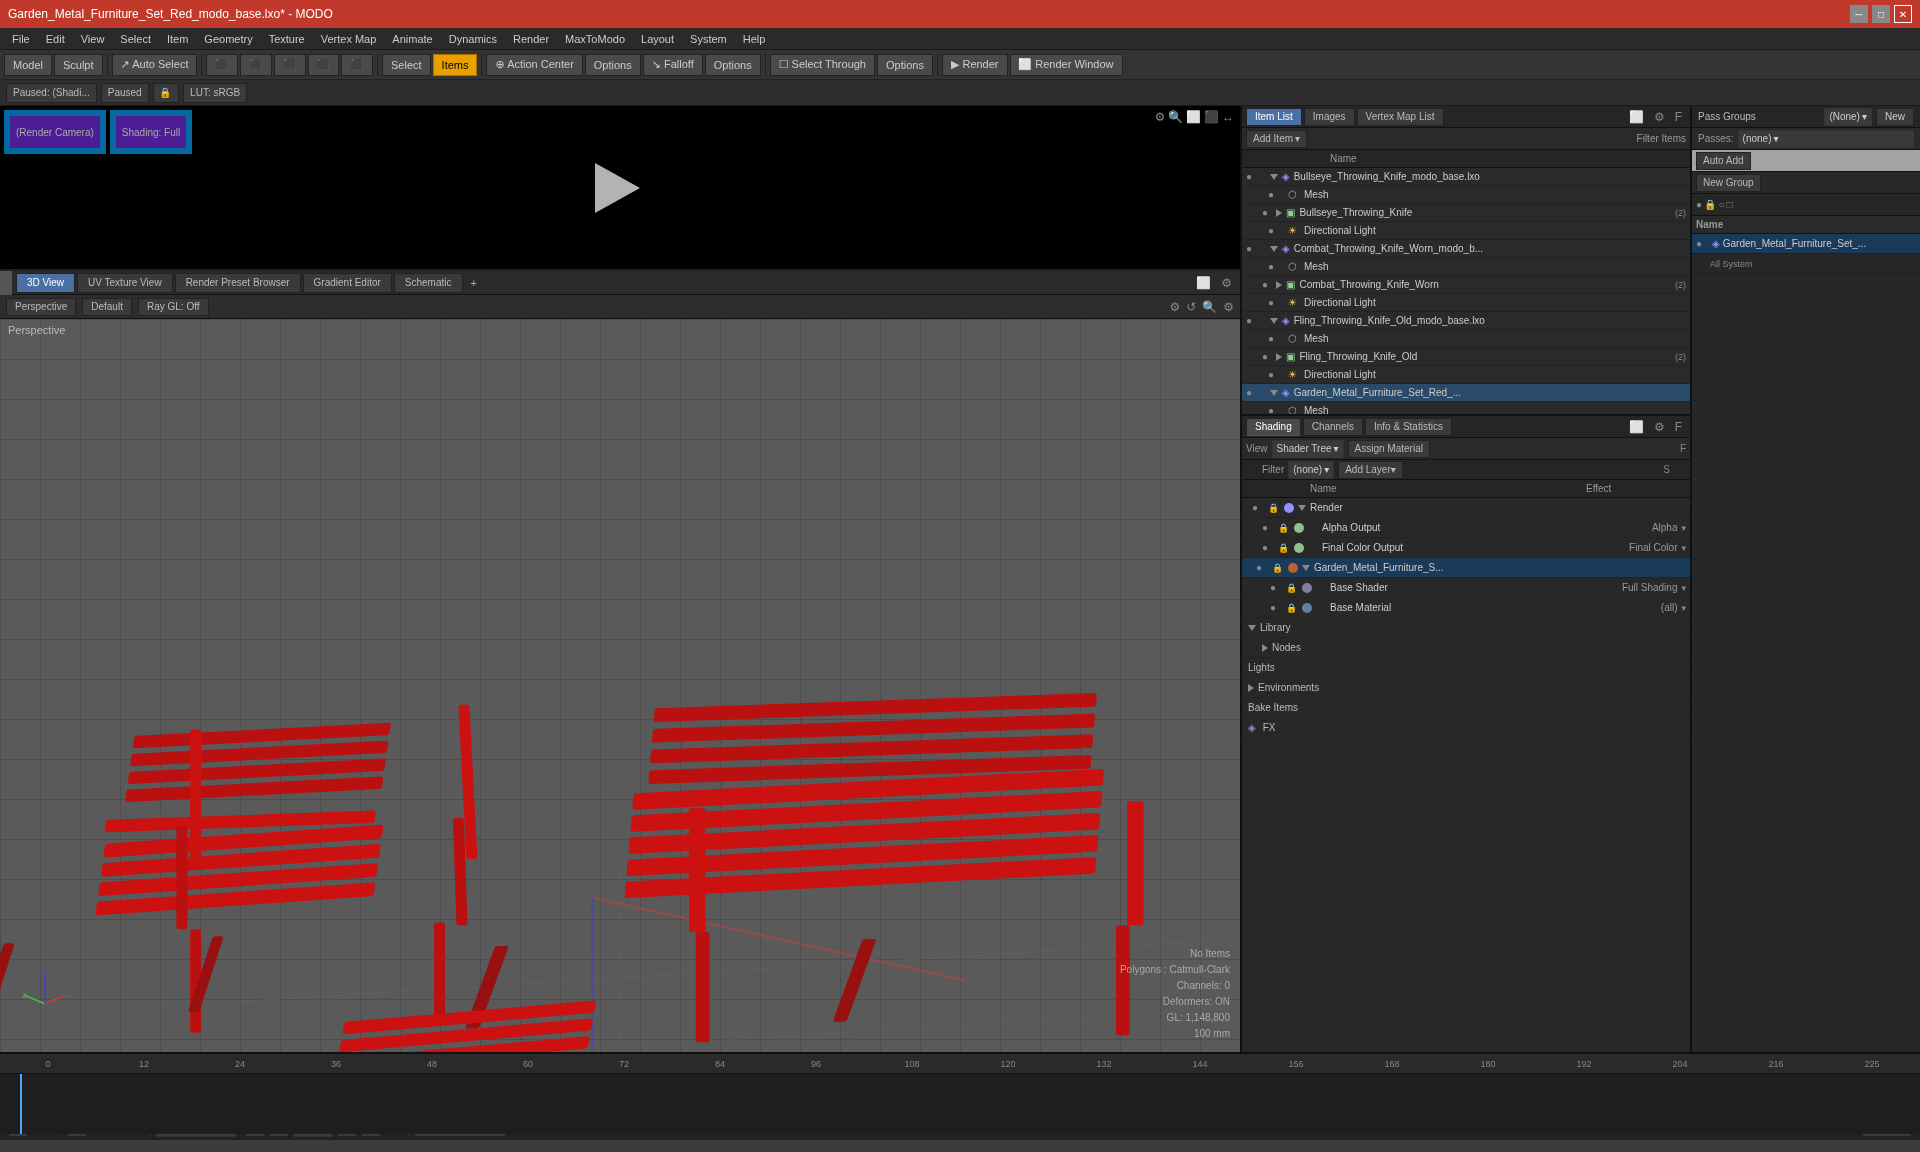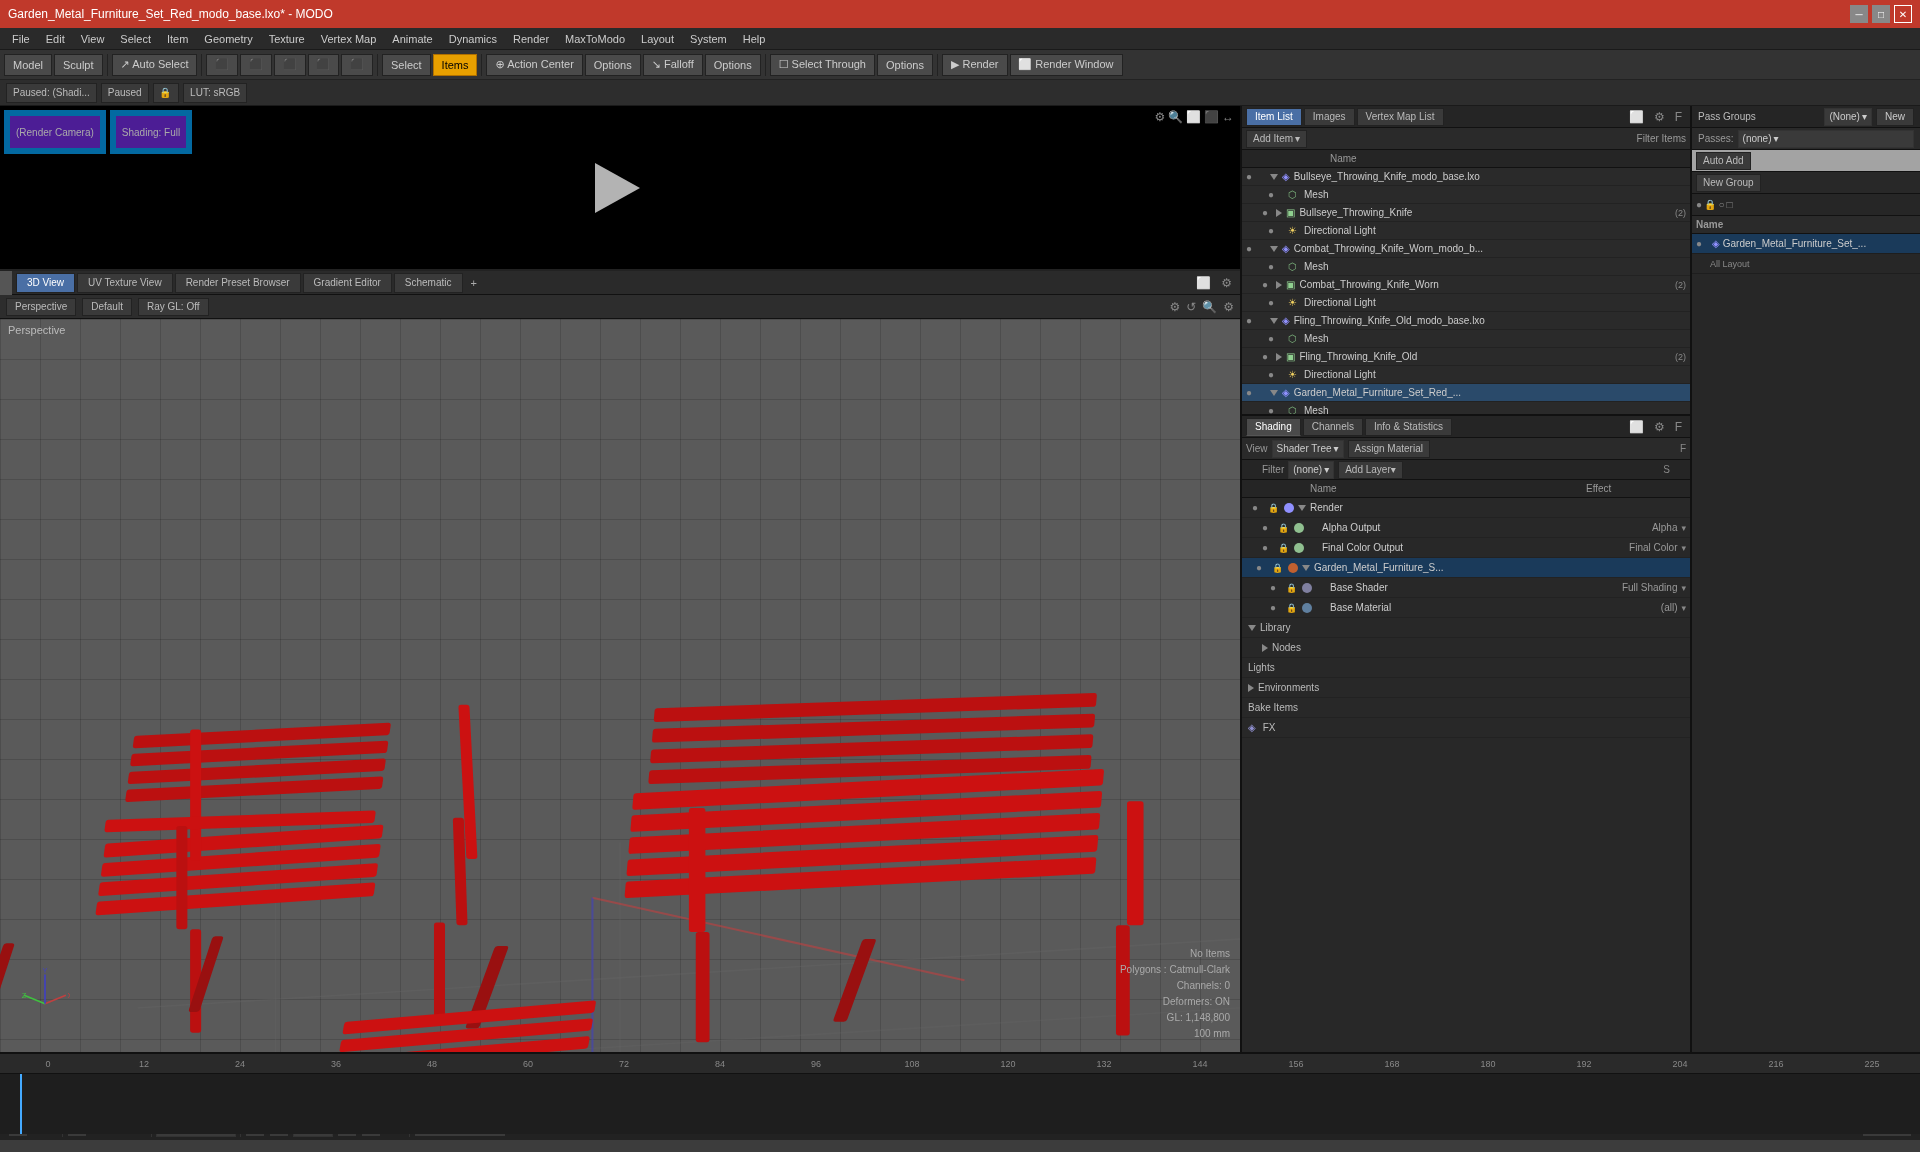--- a/index.html
+++ b/index.html
@@ -1061,21 +1061,21 @@
     </div>
 
     <div id="groups-content">
       <div class="group-row selected">
         <span style="color:#888;font-size:10px;">●</span>
         <span style="width:4px;"></span>
         <span style="color:#9090ff;font-size:10px;">◈</span>
         <span class="group-name">Garden_Metal_Furniture_Set_...</span>
       </div>
       <div class="group-row" style="padding-left:18px;">
-        <span class="group-count">All Layout</span>
+        <span class="group-count">All System</span>
       </div>
     </div>
   </div>
 </div>
 
 <div id="timeline" style="height:60px;position:relative;border-top:2px solid #111;">
   <div id="timeline-ruler" style="height:20px;background:#2a2a2a;display:flex;align-items:center;padding:0;border-bottom:1px solid #111;overflow:hidden;">
     <span class="ruler-mark">0</span>
     <span class="ruler-mark">12</span>
     <span class="ruler-mark">24</span>

